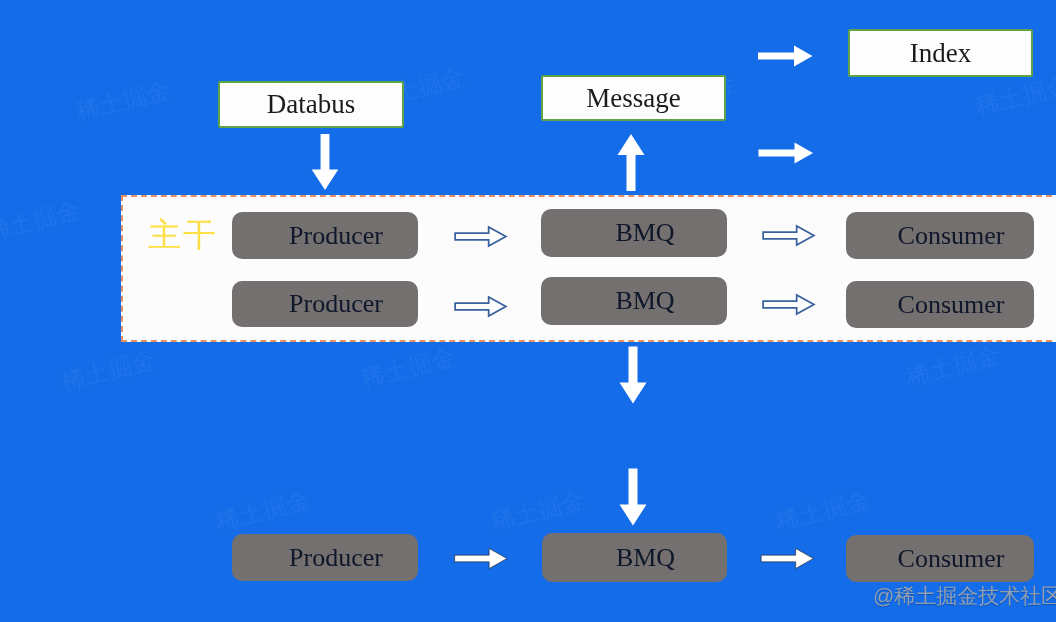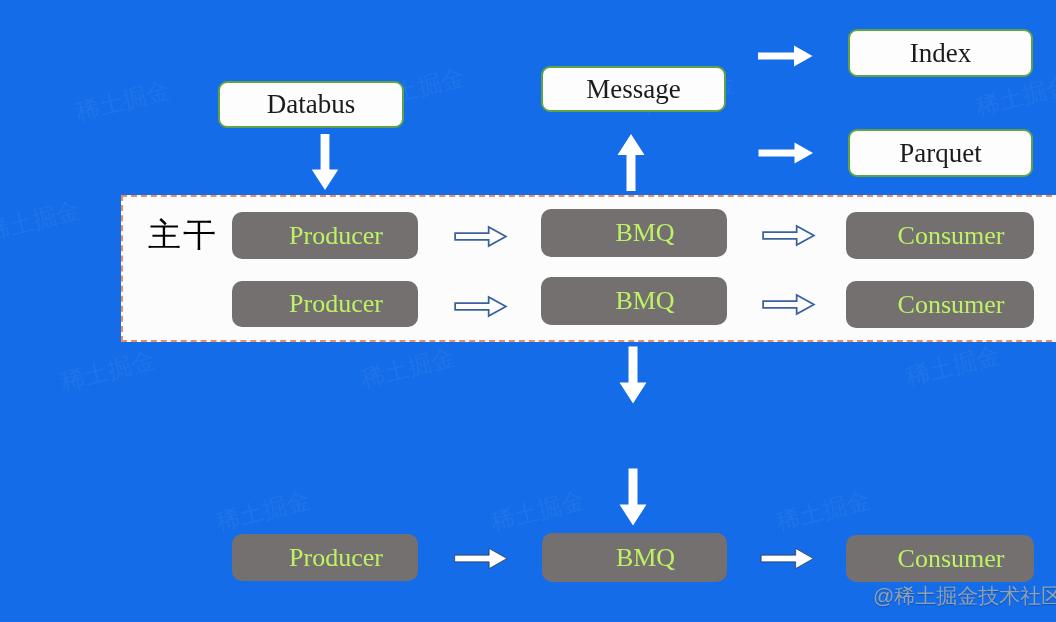--- a/index.html
+++ b/index.html
@@ -8,48 +8,48 @@
     width:1056px;height:622px;
     background:#146CE8;
     overflow:hidden;
     font-family:"Liberation Serif","DejaVu Serif",serif;
   }
   
   .box-w{
     position:absolute;
     background:#FDFDFD;
     border:2.5px solid #5FA347;
-    border-radius:9px;
+    border-radius:2px;
     display:flex;align-items:center;justify-content:center;
     font-size:27px;color:#1B1B1B;
     box-sizing:border-box;
   }
   
   .box-g{
     position:absolute;
     background:#747070;
     border-radius:10px;
     display:flex;align-items:center;justify-content:center;
-    font-size:26px;color:#bef264;
+    font-size:26px;color:#0f172a;
     box-sizing:border-box;
     padding-left:22px;
   }
   
   .band{
     position:absolute;
     left:121px;top:195px;width:941px;height:147px;
     background:#FCFCFC;
     border-top:2px dashed #E98D62;
     border-bottom:2px dashed #E98D62;
     border-left:2px dashed #E98D62;
     box-sizing:border-box;
   }
   .lane-label{
     position:absolute;
-    font-size:33px;color:#000000;
+    font-size:33px;color:#fde047;
     width:70px;text-align:center;
     letter-spacing:2px;
   }
   .arr{position:absolute;}
   .arr svg{display:block;width:100%;height:100%;}
   .arr-solid polygon{fill:#FFFFFF;}
   .arr-solid-edged polygon{fill:#FFFFFF;stroke:rgba(35,35,35,0.65);stroke-width:1;}
   .arr-outline polygon{fill:#FDFDFD;stroke:#38619E;stroke-width:1.8;stroke-linejoin:miter;}
   .wm-credit{
     position:absolute;
@@ -86,25 +86,24 @@
   <span class="wm-tile" style="left:360px;top:352px">稀土掘金</span>
   <span class="wm-tile" style="left:905px;top:350px">稀土掘金</span>
   <span class="wm-tile" style="left:215px;top:495px">稀土掘金</span>
   <span class="wm-tile" style="left:490px;top:495px">稀土掘金</span>
   <span class="wm-tile" style="left:775px;top:495px">稀土掘金</span>
 
   <div class="band"></div>
 
   <div class="box-w" style="left:218px;top:81px;width:186px;height:47px">Databus</div>
 
-  <div class="box-w" style="left:541px;top:66px;width:185px;height:46px">Message</div>
+  <div class="box-w" style="left:541px;top:75px;width:185px;height:46px">Message</div>
 
   <div class="box-w" style="left:848px;top:29px;width:185px;height:48px">Index</div>
 
-  <div class="box-w" style="left:848px;top:129px;width:185px;height:48px">Parquet</div>
 
   <div class="arr arr-solid" style="left:758px;top:44px;width:56px;height:24px">
     <svg viewBox="0 0 56 24">
         <polygon points="0,8.5 36,8.5 36,1.5 54.5,12 36,22.5 36,15.5 0,15.5"></polygon>
       </svg>
   </div>
 
   <div class="arr arr-solid" style="left:758px;top:141px;width:57px;height:24px">
     <svg viewBox="0 0 56 24">
         <polygon points="0,8.5 36,8.5 36,1.5 54.5,12 36,22.5 36,15.5 0,15.5"></polygon>

